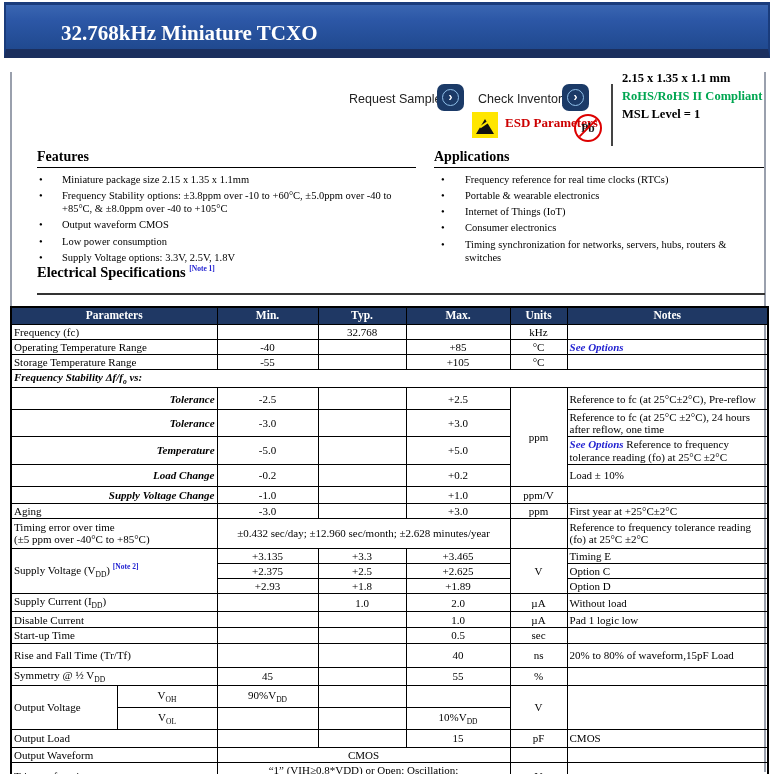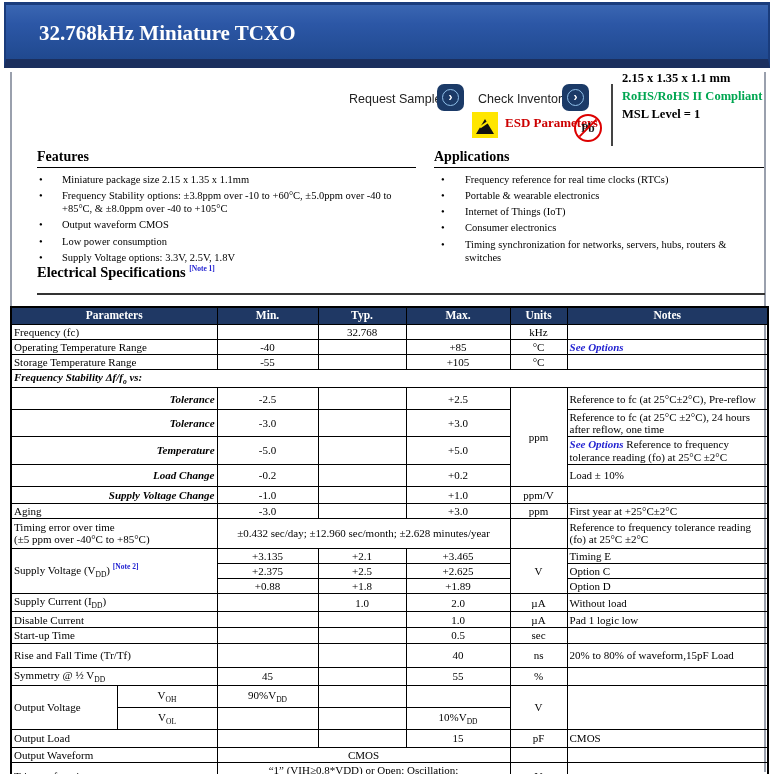--- a/index.html
+++ b/index.html
@@ -1,24 +1,24 @@
 <!DOCTYPE html>
 <html><head>
 <meta charset="utf-8">
 <style>
   * { margin:0; padding:0; box-sizing:border-box; }
   html,body { width:774px; height:774px; background:#fff; overflow:hidden;
               font-family:"Liberation Serif","DejaVu Serif",serif; color:#000; }
   #page { position:relative; width:774px; height:774px; background:#fff; }
 
   
-  #banner { position:absolute; left:4px; top:2px; width:766px; height:66px;
+  #banner { position:absolute; left:4px; top:2px; width:766px; height:56px;
             background:linear-gradient(180deg,#3a66b2 0%,#2c57a6 35%,#20498f 100%);
             border-top:3px solid #1a3c7c; border-left:2px solid #1a3c7c; border-right:2px solid #1a3c7c;
-            border-bottom:9px solid #1b2f5e; }
+            border-bottom:9px solid #1b2f5e;padding-left:22px; }
   #banner .title { padding-left:33px; line-height:56px; font-size:21px; font-weight:bold; color:#fff; }
 
   
   .frame-line { position:absolute; width:2px; background:#9aa0ad; }
 
   
   #model-box { position:absolute; left:34px; top:72px; width:296px; height:72px;
                background:linear-gradient(180deg,#d2d2d2,#c3c3c3); border:1px solid #8f8f8f;
                border-top:none; border-radius:0 0 9px 9px; box-shadow:3px 3px 4px rgba(0,0,0,.35);
                text-align:center; }
@@ -253,33 +253,33 @@
         </tr>
         <tr style="height: 30px;">
           <td colspan="2" class="p prel">Timing error over time<br>(±5 ppm over -40°C to +85°C)</td>
           <td colspan="3" class="cm">±0.432 sec/day; ±12.960 sec/month; ±2.628 minutes/year</td>
           <td class="u"></td>
           <td class="n">Reference to frequency tolerance reading (fo) at 25°C ±2°C</td>
         </tr>
         <tr style="height: 14px;">
           <td colspan="2" rowspan="3" class="p">Supply Voltage (V<sub>DD</sub>) <sup class="bluesup">[Note 2]</sup></td>
           <td class="c">+3.135</td>
-          <td class="c">+2.1</td>
+          <td class="c">+3.3</td>
           <td class="c">+3.465</td>
           <td rowspan="3" class="u">V</td>
           <td class="n">Timing E</td>
         </tr>
         <tr style="height: 14px;">
           <td class="c">+2.375</td>
           <td class="c">+2.5</td>
           <td class="c">+2.625</td>
           <td class="n">Option C</td>
         </tr>
         <tr style="height: 14px;">
-          <td class="c">+0.88</td>
+          <td class="c">+2.93</td>
           <td class="c">+1.8</td>
           <td class="c">+1.89</td>
           <td class="n">Option D</td>
         </tr>
         <tr class="bt" style="height: 16px;">
           <td colspan="2" class="p">Supply Current (I<sub>DD</sub>)</td>
           <td class="c"></td>
           <td class="c">1.0</td>
           <td class="c">2.0</td>
           <td class="u">µA</td>

